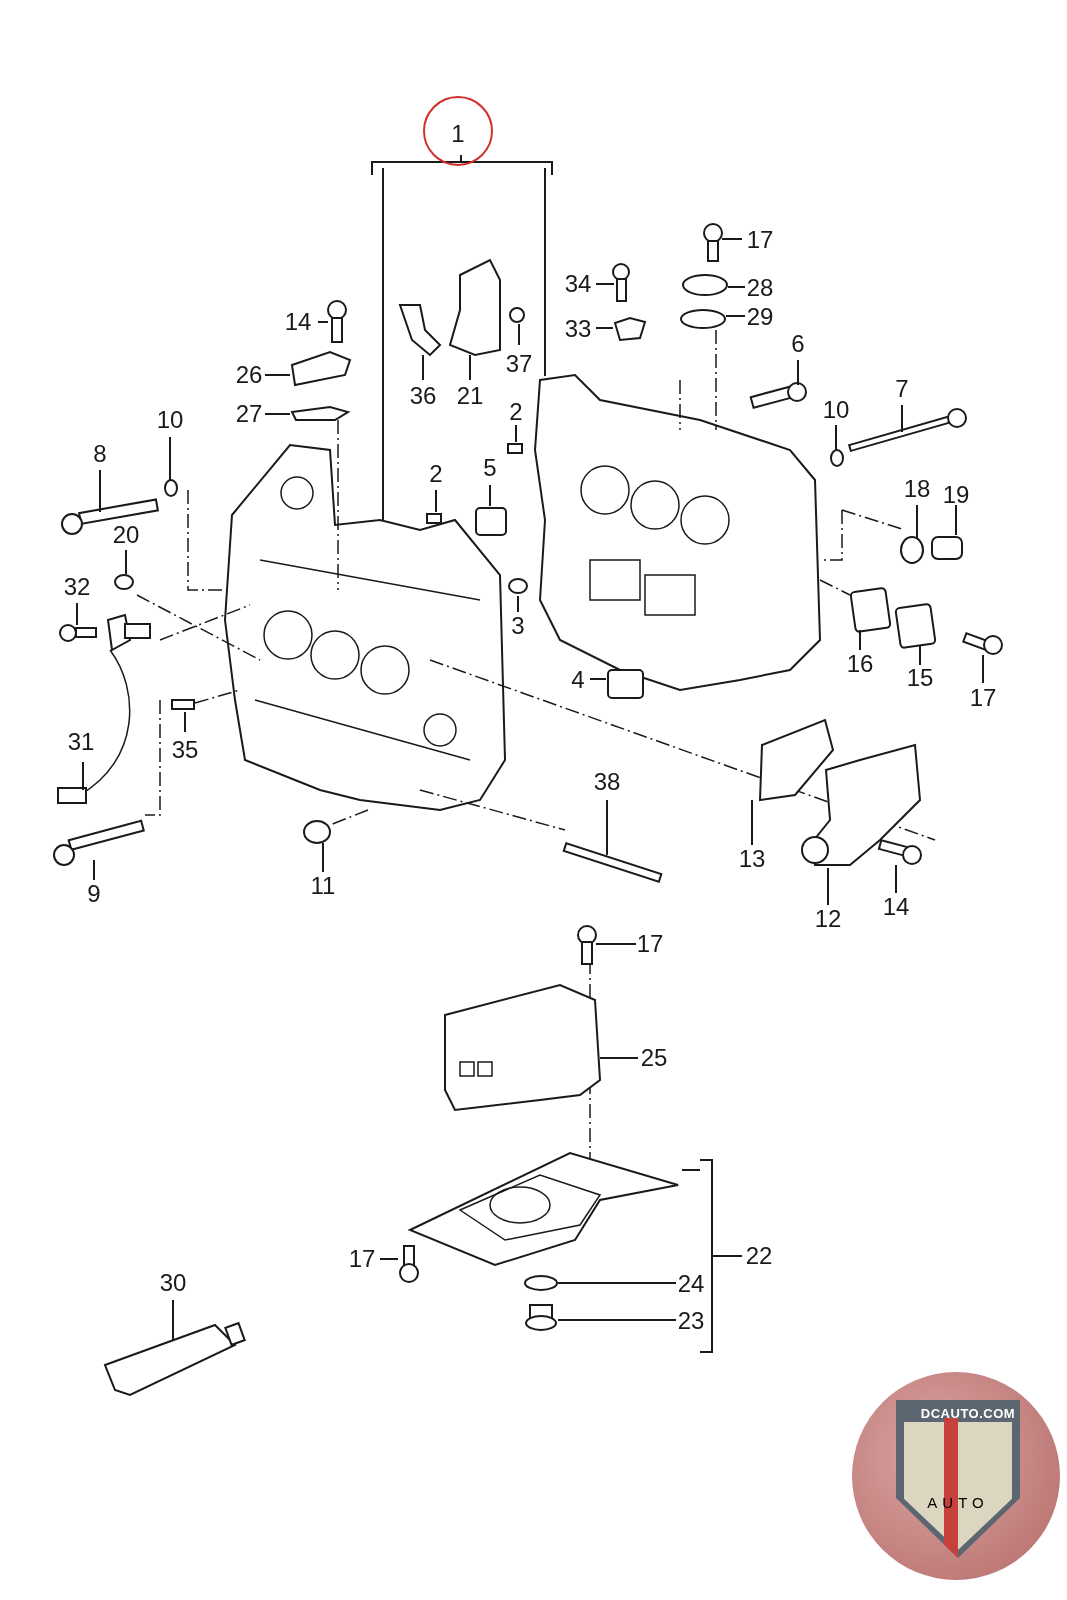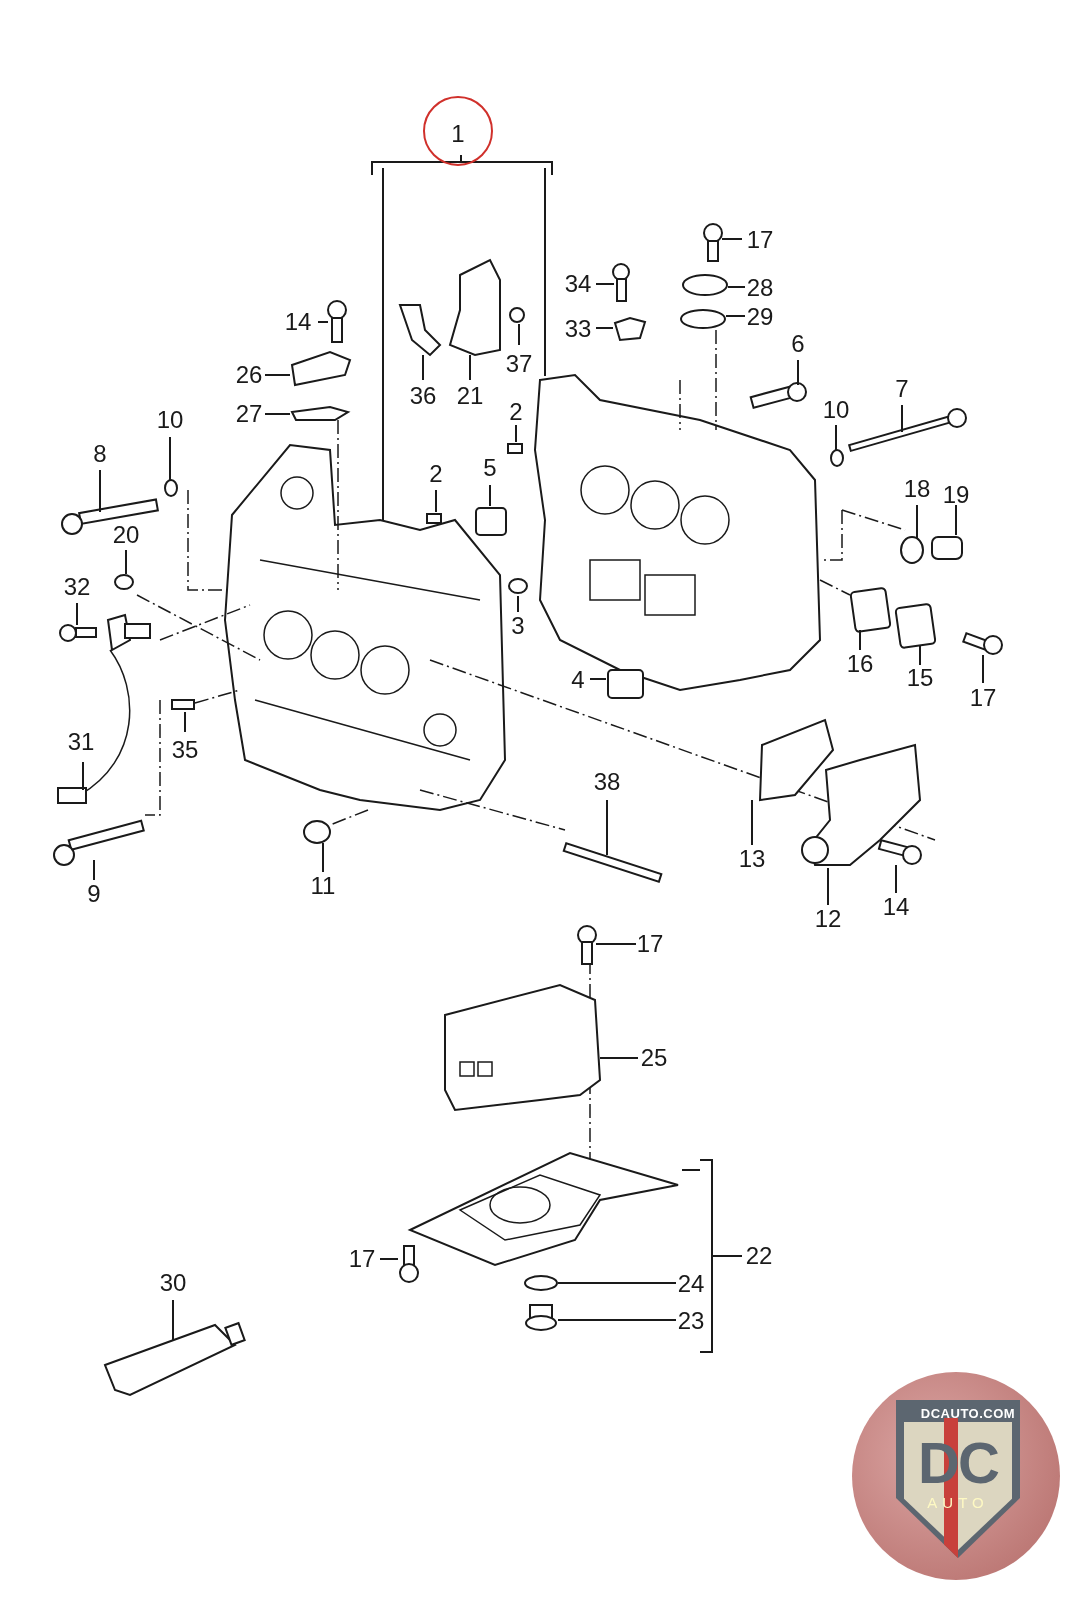--- a/index.html
+++ b/index.html
@@ -19,21 +19,21 @@
   #logo .shield { position: absolute; left: 44px; top: 28px; width: 124px; height: 158px;
           background: #5c6670; clip-path: polygon(0 0, 100% 0, 100% 62%, 50% 100%, 0 62%); }
   #logo .shield-inner { position: absolute; left: 8px; top: 22px; width: 108px; height: 128px;
           background: #dcd6c0; clip-path: polygon(0 0, 100% 0, 100% 60%, 50% 100%, 0 60%); }
   #logo .stripe { position: absolute; left: 48px; top: 18px; width: 14px; height: 140px; background: #c8403b; }
   #logo .site { position: absolute; left: 0; top: 6px; width: 144px; text-align: center;
           color: #ffffff; font-weight: bold; font-size: 13px; letter-spacing: 0.5px; }
   #logo .dc { position: absolute; left: 0; top: 34px; width: 124px; text-align: center;
           color: #5c6670; font-weight: bold; font-size: 58px; line-height: 58px; letter-spacing: -2px; }
   #logo .auto { position: absolute; left: 0; top: 94px; width: 124px; text-align: center;
-          color: #fef9c3; font-size: 15px; letter-spacing: 5px; }
+          color: #000000; font-size: 15px; letter-spacing: 5px; }
 </style>
 </head>
 <body>
 
 <svg id="diagram" viewBox="0 0 1067 1600" xmlns="http://www.w3.org/2000/svg">
 
   <g>
     <path class="bracket" d="M372 175 V162 H552 V175"></path>
     <line class="leader" x1="461" y1="162" x2="461" y2="155"></line>
     <line class="leader" x1="383" y1="168" x2="383" y2="520"></line>
@@ -329,16 +329,15 @@
     <text class="callout" x="362" y="1267" text-anchor="middle">17</text>
     <text class="callout" x="173" y="1291" text-anchor="middle">30</text>
   </g>
 </svg>
 
 <div id="logo">
   <div class="shield">
     <div class="shield-inner"></div>
     <div class="stripe"></div>
     <div class="site">DCAUTO.COM</div>
-    <div class="dc">DC</div>
     <div class="auto">AUTO</div>
   </div>
 </div>
 
 </body></html>

